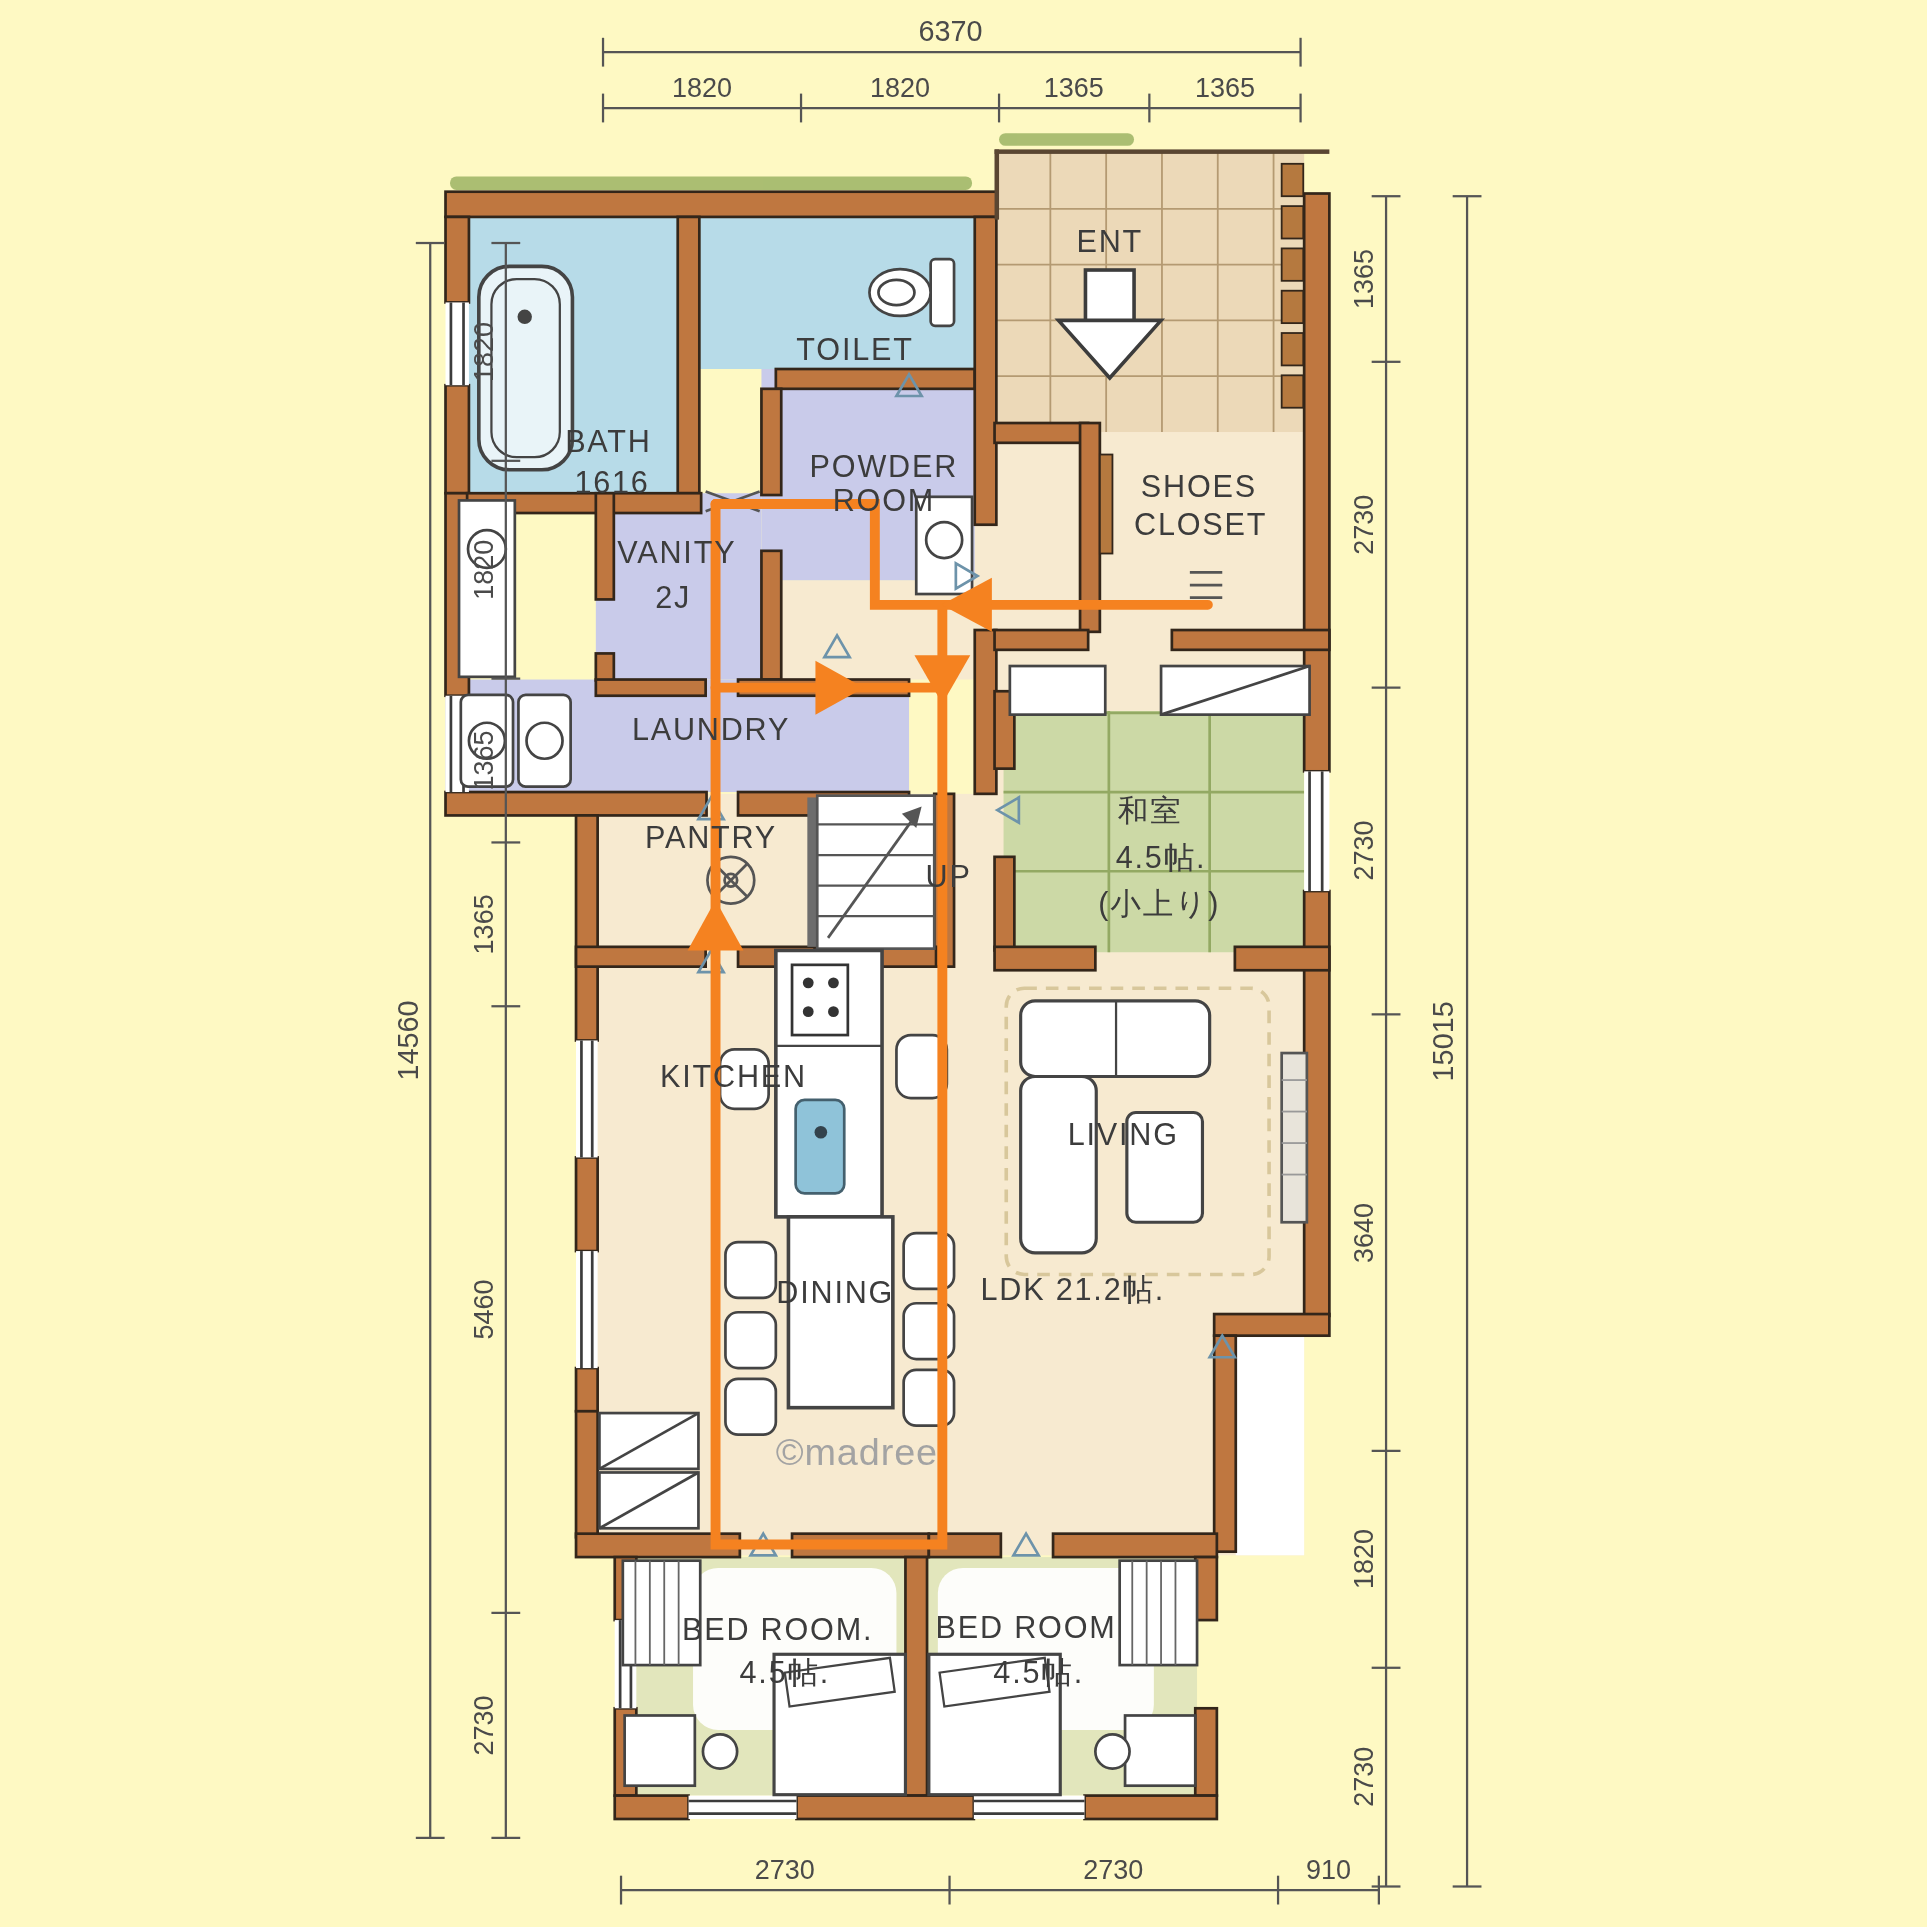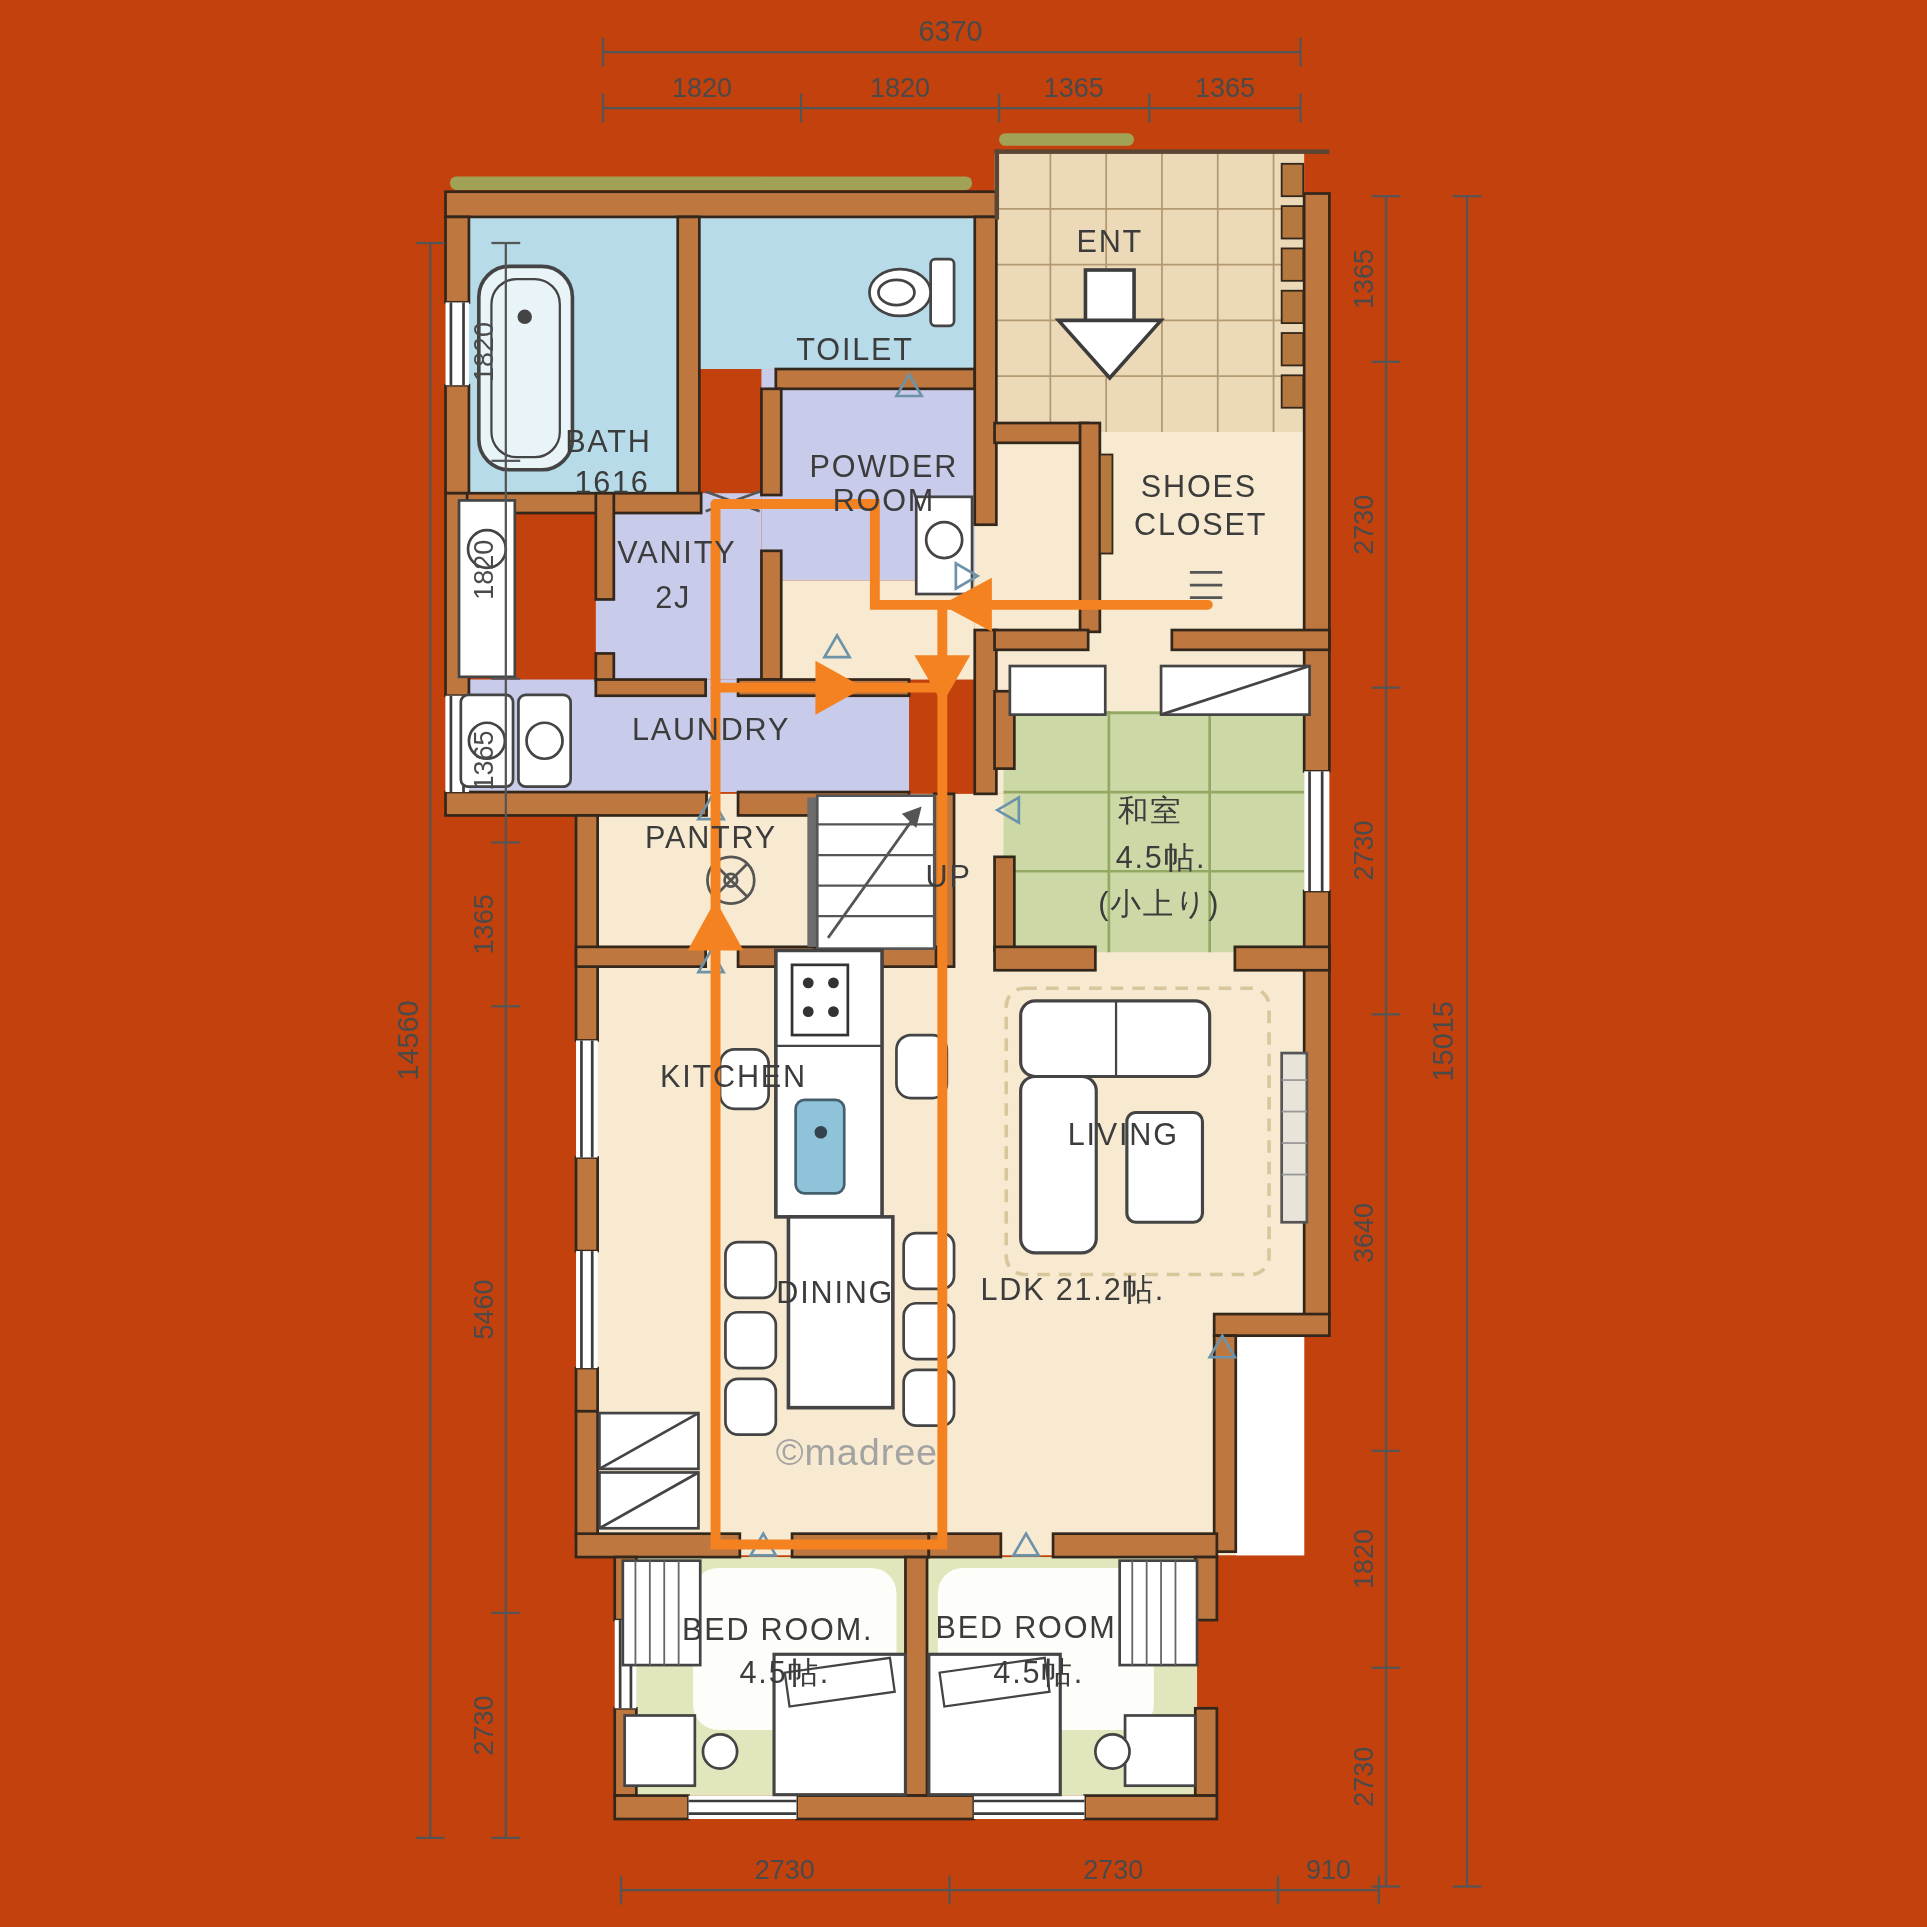--- a/index.html
+++ b/index.html
@@ -1,16 +1,16 @@
 <!DOCTYPE html>
 <html style="font-size:14.4px"><head>
 <meta charset="utf-8">
 <style>
   html,body{margin:0;padding:0;background:#ffffff;}
-  .stage{position:relative;width:1927px;height:1927px;background:#c2410c;overflow:hidden;
+  .stage{position:relative;width:1927px;height:1927px;background:#fef9c3;overflow:hidden;
          font-family:"Liberation Sans", sans-serif;}
   svg{position:absolute;left:0;top:0;}
   text{font-family:"Liberation Sans", sans-serif;fill:#3c3c3c;}
   .dim{fill:#4a4a4a;font-size:30px;}
   .dimtotal{fill:#4a4a4a;font-size:32px;}
   .room{font-size:34px;letter-spacing:2px;}
   .watermark{fill:#a3a3a3;font-size:42px;letter-spacing:1px;}
 </style>
 </head>
 <body>

